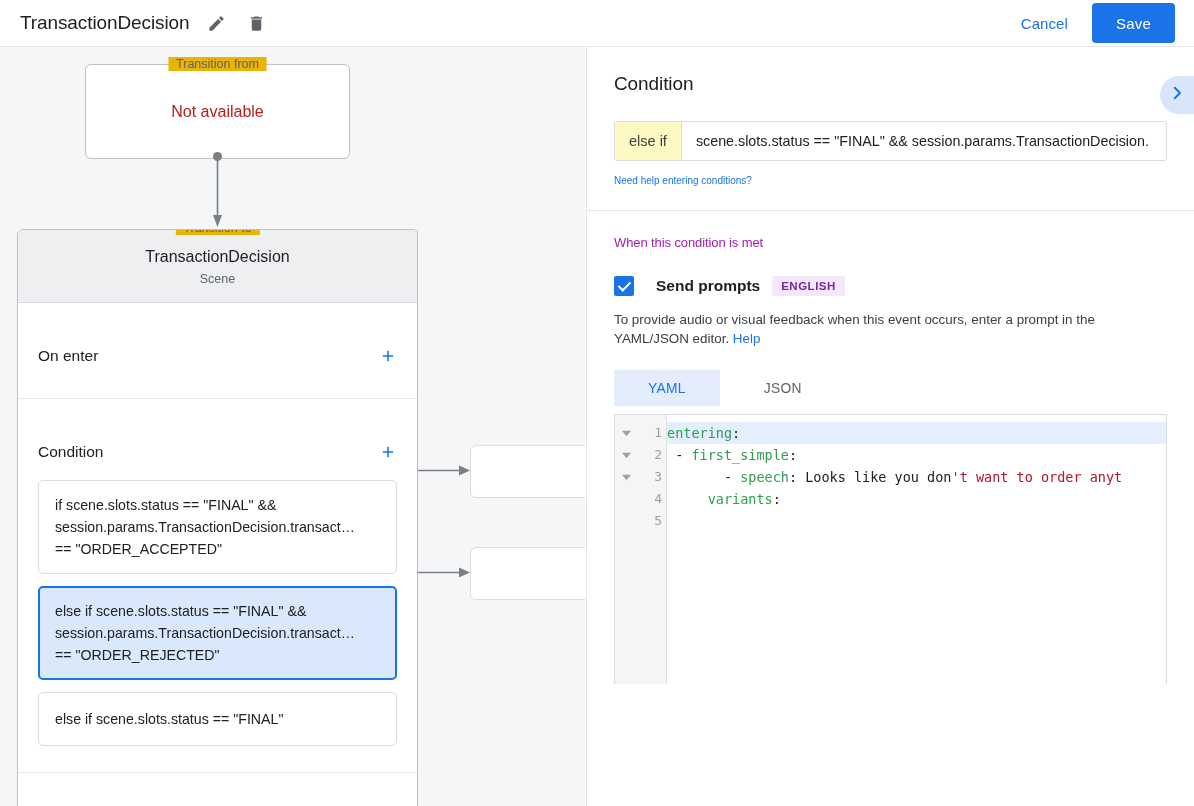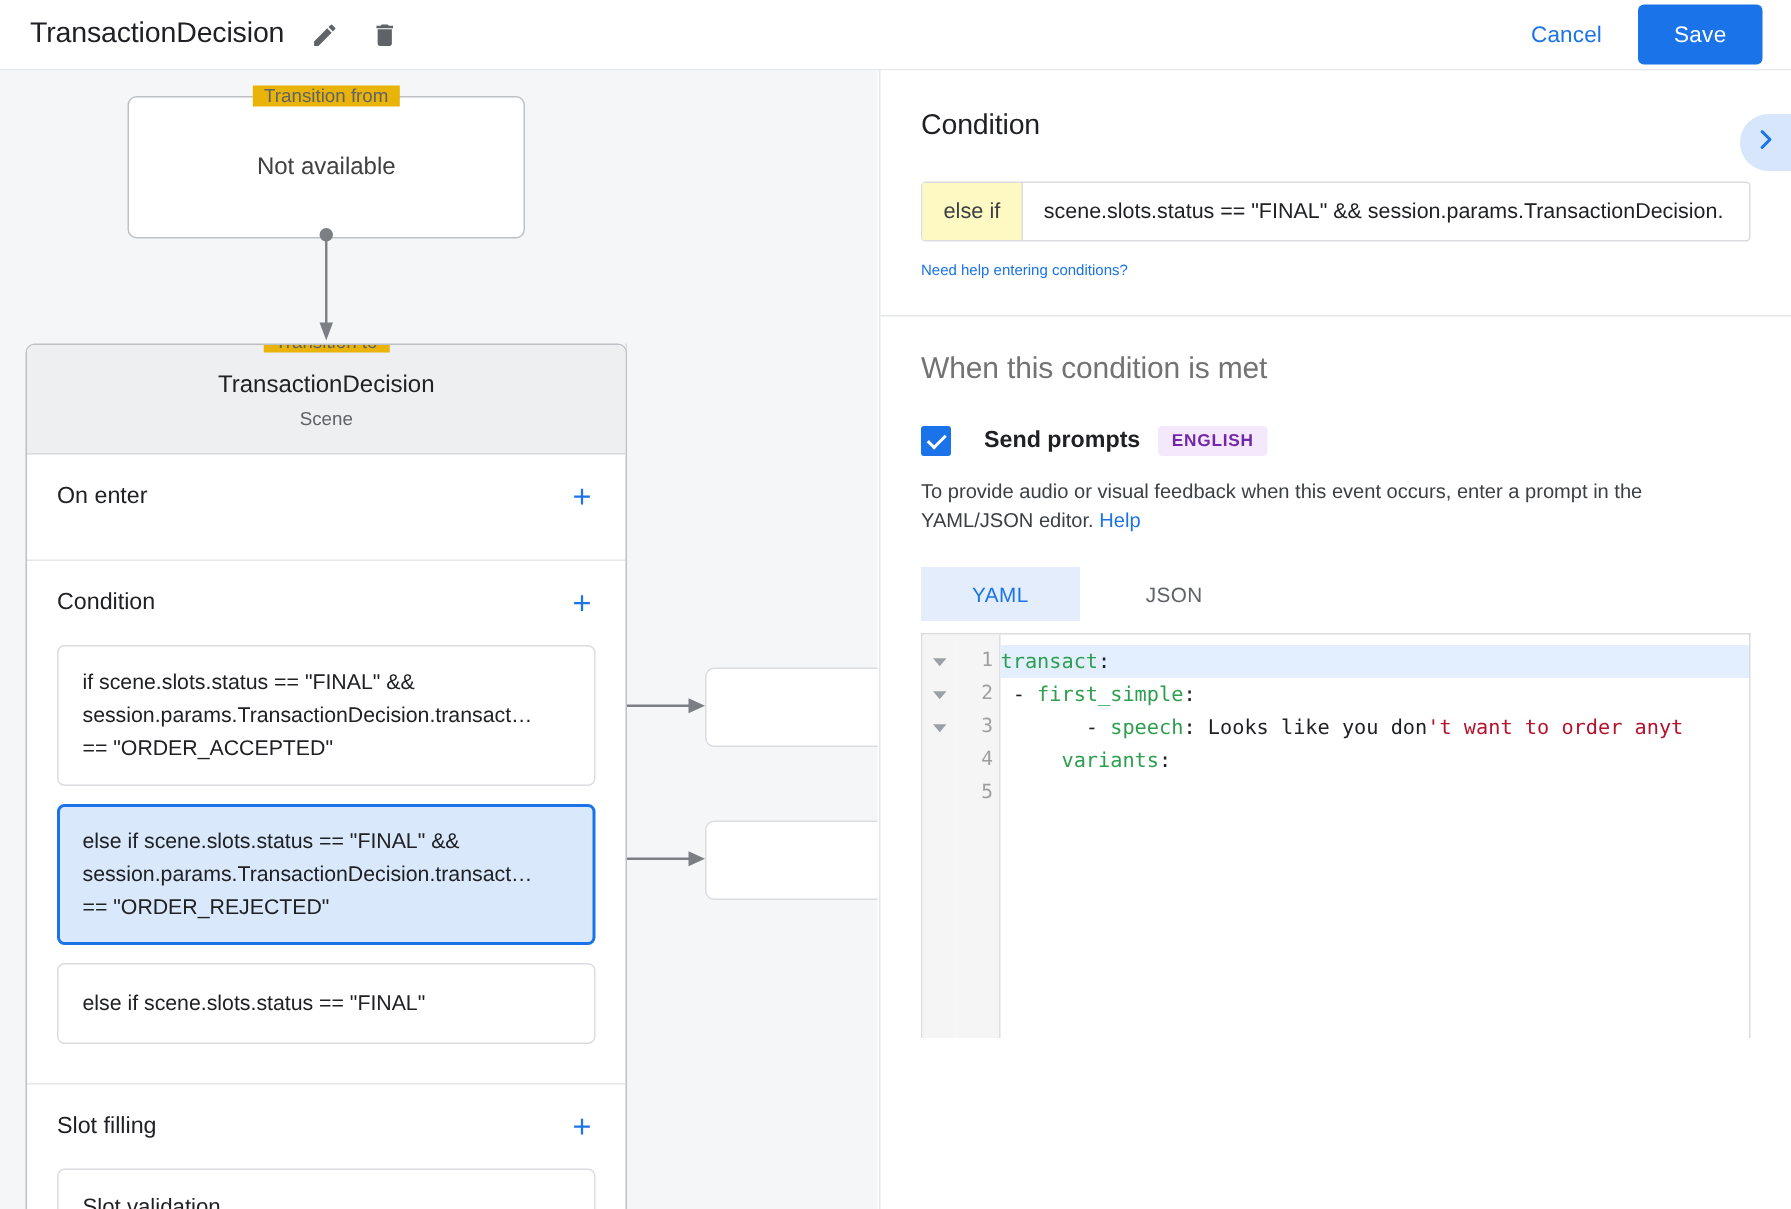--- a/index.html
+++ b/index.html
@@ -65,21 +65,21 @@
     padding: 0 8px;
     font-size: 12.5px; color: #5f6368;
     white-space: nowrap;
   }
 
   
   #transition-from {
     left: 85px; top: 17px; width: 265px; height: 95px;
     display: flex; align-items: center; justify-content: center;
   }
-  #transition-from .body { font-size: 16px; color: #404040; }
+  #transition-from .body { font-size: 16px; color: #b91c1c; }
 
   
   .connector { position: absolute; }
   .dot { position: absolute; width: 9px; height: 9px; border-radius: 50%; background: #7b7f83; }
 
   
   #scene-card {
     position: absolute;
     left: 17px; top: 182px; width: 401px;
     border: 1px solid #bdc1c6;
@@ -92,20 +92,21 @@
     padding: 18px 0 16px;
     text-align: center;
     border-bottom: 1px solid #dadce0;
   }
   .scene-head .name { font-size: 16px; color: #202124; }
   .scene-head .sub { font-size: 12.5px; color: #5f6368; margin-top: 6px; }
 
   .section {
     border-bottom: 1px solid #e4e6e9;
     padding: 0 0 14px 0;
+    margin-top: 25px;
   }
   .section:last-child { border-bottom: none; }
   .section-header {
     display: flex; align-items: center; justify-content: space-between;
     height: 56px; padding: 0 18px 0 20px;
   }
   .section-title { font-size: 15.5px; color: #202124; }
   .plus-btn {
     width: 22px; height: 22px; cursor: pointer;
     display: flex; align-items: center; justify-content: center;
@@ -205,21 +206,21 @@
     min-width: 0;
   }
   .help-link {
     display: inline-block;
     margin-top: 14px;
     font-size: 10px; color: #1a73e8;
     text-decoration: none; cursor: pointer;
   }
 
   .rp-section-2 { padding: 24px 27px 0 27px; }
-  .rp-sub { font-size: 20px; color: #737373; letter-spacing: -0.1px; }
+  .rp-sub { font-size: 13px; color: #a21caf; letter-spacing: -0.1px; }
 
   .check-row { display: flex; align-items: center; margin-top: 26px; }
   .cbx {
     width: 20px; height: 20px;
     border: 2px solid #5f6368;
     border-radius: 2px;
     background: #fff;
     cursor: pointer;
     flex: 0 0 auto;
     position: relative;
@@ -502,21 +503,21 @@
 
       <div class="gutter">
         <div>1</div>
         <div>2</div>
         <div>3</div>
         <div>4</div>
         <div>5</div>
       </div>
 
       <div class="code" id="code-body">
-          <div class="code-line hl"><span class="tok-key">transact</span><span class="tok-punct">:</span></div>
+          <div class="code-line hl"><span class="tok-key">entering</span><span class="tok-punct">:</span></div>
           <div class="code-line"><span class="tok-plain"> - </span><span class="tok-key">first_simple</span><span class="tok-punct">:</span></div>
           <div class="code-line"><span class="tok-plain">       - </span><span class="tok-key">speech</span><span class="tok-punct">: </span><span class="tok-plain">Looks like you don</span><span class="tok-str">'t want to order anyt</span></div>
           <div class="code-line"><span class="tok-plain">     </span><span class="tok-key">variants</span><span class="tok-punct">:</span></div>
           <div class="code-line">&nbsp;</div>
         </div>
     </div>
   </div>
 </div>
 
 </body></html>

